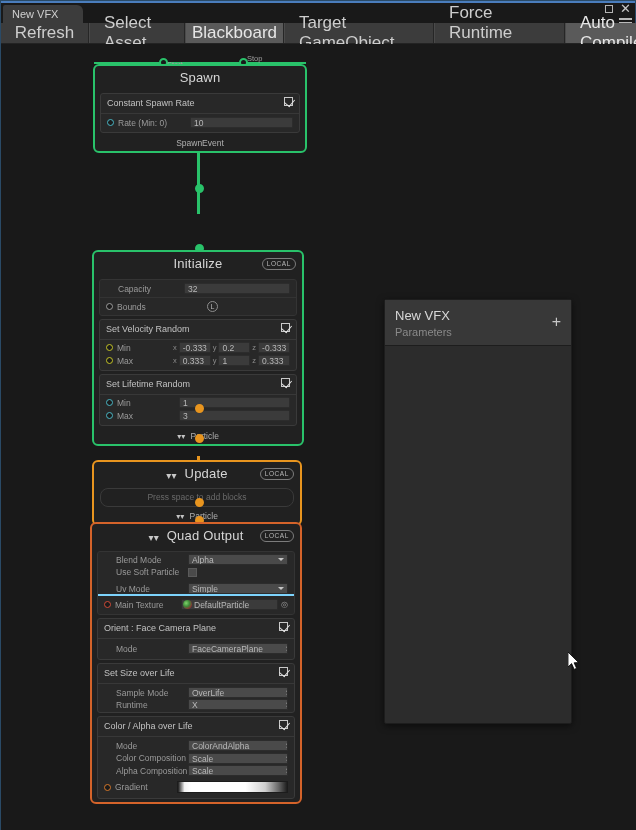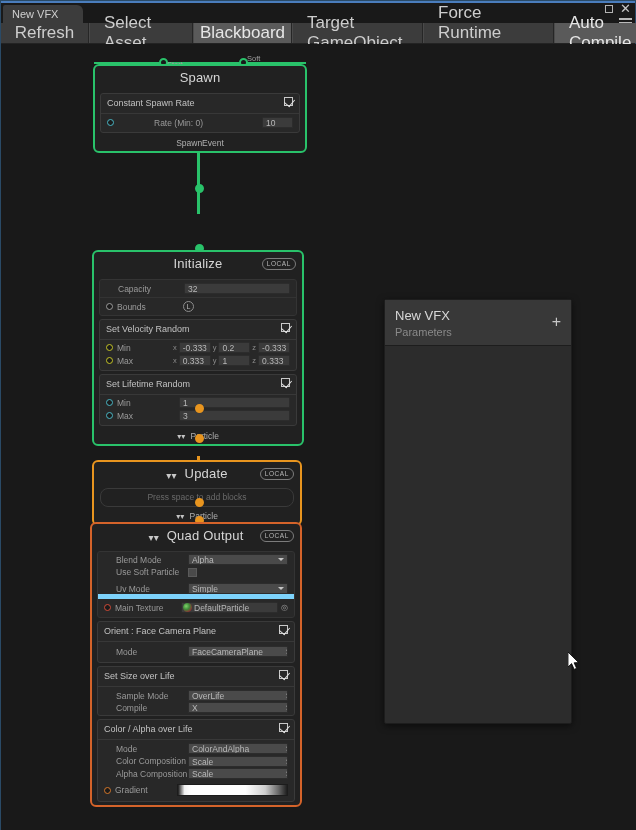--- a/index.html
+++ b/index.html
@@ -303,27 +303,27 @@
       <span class="bars">
         <span class="bar"></span><span class="bar"></span><span class="bar"></span>
       </span>
     </div>
   </div>
 
   <div class="toolbar">
     <div class="tbtn first" style="width:88px">
       <span>Refresh</span>
     </div>
-    <div class="tbtn" style="width:104px">
+    <div class="tbtn" style="width:96px">
       <span>Select Asset</span>
     </div>
     <div class="tbtn active" style="width:99px">
       <span>Blackboard</span>
     </div>
-    <div class="tbtn" style="width:131px">
+    <div class="tbtn" style="width:150px">
       <span>Target GameObject</span>
     </div>
     <div class="tbtn" style="width:131px">
       <span>Force Runtime Mode</span>
     </div>
     <div class="tbtn active" style="width:97px">
       <span>Auto Compile</span>
     </div>
 
   </div>
@@ -334,30 +334,30 @@
 
     <div class="wire" style="left:196px; top:90px; width:2.6px; height:80px;"></div>
 
     <div class="wire orange" style="left:196px; top:344px; width:2.6px; height:22px;"></div>
 
     <div class="wire orange" style="left:196px; top:412px; width:2.6px; height:66px;"></div>
 
     <div class="anchor" style="left:158px; top:14px;"></div>
     <div class="port-label" style="left:166px; top:16px;">Start</div>
     <div class="anchor" style="left:238px; top:14px;"></div>
-    <div class="port-label" style="left:246px; top:10px;">Soft</div>
+    <div class="port-label" style="left:246px; top:10px;">Stop</div>
 
     <div class="node node-green" style="left:92px; top:20px; width:214px;">
       <div class="node-title">Spawn</div>
       <div class="block">
         <div class="block-head">
           <span class="block-head-label">Constant Spawn Rate</span>
           <span class="check"></span>
         </div>
-        <div class="row" style="padding:3px 6px 4px;gap:36px;">
+        <div class="row" style="padding:3px 6px 4px;">
           <span class="port"></span>
           <span class="row-label" style="width:72px">Rate (Min: 0)</span>
           <span class="spawn-rate-field">10</span>
         </div>
       </div>
       <div class="node-footer">SpawnEvent</div>
     </div>
     <div class="anchor filled" style="left:194px; top:140px;"></div>
 
     <div class="anchor filled" style="left:194px; top:200px;"></div>
@@ -366,21 +366,21 @@
         <span>Initialize</span>
         <span class="local-badge">LOCAL</span>
       </div>
       <div class="block plain">
         <div class="row" style="padding:3px 6px;">
           <span class="row-label" style="width:78px; text-align:left; padding-left:12px;">Capacity</span>
           <span class="field">32</span>
         </div>
         <div class="row" style="padding:3px 6px; border-top:1px solid #333;">
           <span class="port gray"></span>
-          <span class="row-label" style="width:66px">Bounds</span>
+          <span class="row-label" style="width:90px">Bounds</span>
           <span style="display:inline-flex;align-items:center;justify-content:center;width:11px;height:11px;border:1px solid #8d8d8d;border-radius:50%;color:#b9b9b9;font-size:7px;">L</span>
         </div>
       </div>
 
       <div class="block">
         <div class="block-head">
           <span class="block-head-label">Set Velocity Random</span>
           <span class="check"></span>
         </div>
         <div class="row" style="padding:2px 6px 0;">
@@ -462,21 +462,21 @@
           <span class="field popup">Alpha</span>
         </div>
         <div class="row" style="padding:2px 6px 4px;">
           <span class="row-label" style="width:84px; padding-left:12px;">Use Soft Particle</span>
           <span style="width:9px;height:9px;background:#4a4a4a;border:1px solid #5a5a5a;display:inline-block;"></span>
         </div>
         <div class="row" style="padding:2px 6px 0;">
           <span class="row-label" style="width:84px; padding-left:12px;">Uv Mode</span>
           <span class="field popup">Simple</span>
         </div>
-        <div class="row" style="padding:3px 6px 4px; border-top:5px solid #7dd3fc;">
+        <div class="row" style="padding:3px 6px 4px; border-top:2px solid #7dd3fc;">
           <span class="port red"></span>
           <span class="row-label" style="width:66px">Main Texture</span>
           <span class="tex-field">
             <span class="tex-thumb"></span>
             <span class="tex-name">DefaultParticle</span>
           </span>
           <span class="tex-pick">◎</span>
         </div>
       </div>
 
@@ -494,21 +494,21 @@
       <div class="block">
         <div class="block-head">
           <span class="block-head-label">Set Size over Life</span>
           <span class="check"></span>
         </div>
         <div class="row" style="padding:3px 6px 0;">
           <span class="row-label" style="width:84px; padding-left:12px;">Sample Mode</span>
           <span class="field popup updown">OverLife</span>
         </div>
         <div class="row" style="padding:1px 6px 2px;">
-          <span class="row-label" style="width:84px; padding-left:12px;">Compile</span>
+          <span class="row-label" style="width:84px; padding-left:12px;">Runtime</span>
           <span class="field popup updown">X</span>
         </div>
       </div>
 
       <div class="block">
         <div class="block-head">
           <span class="block-head-label">Color / Alpha over Life</span>
           <span class="check"></span>
         </div>
         <div class="row" style="padding:3px 6px 0;">

